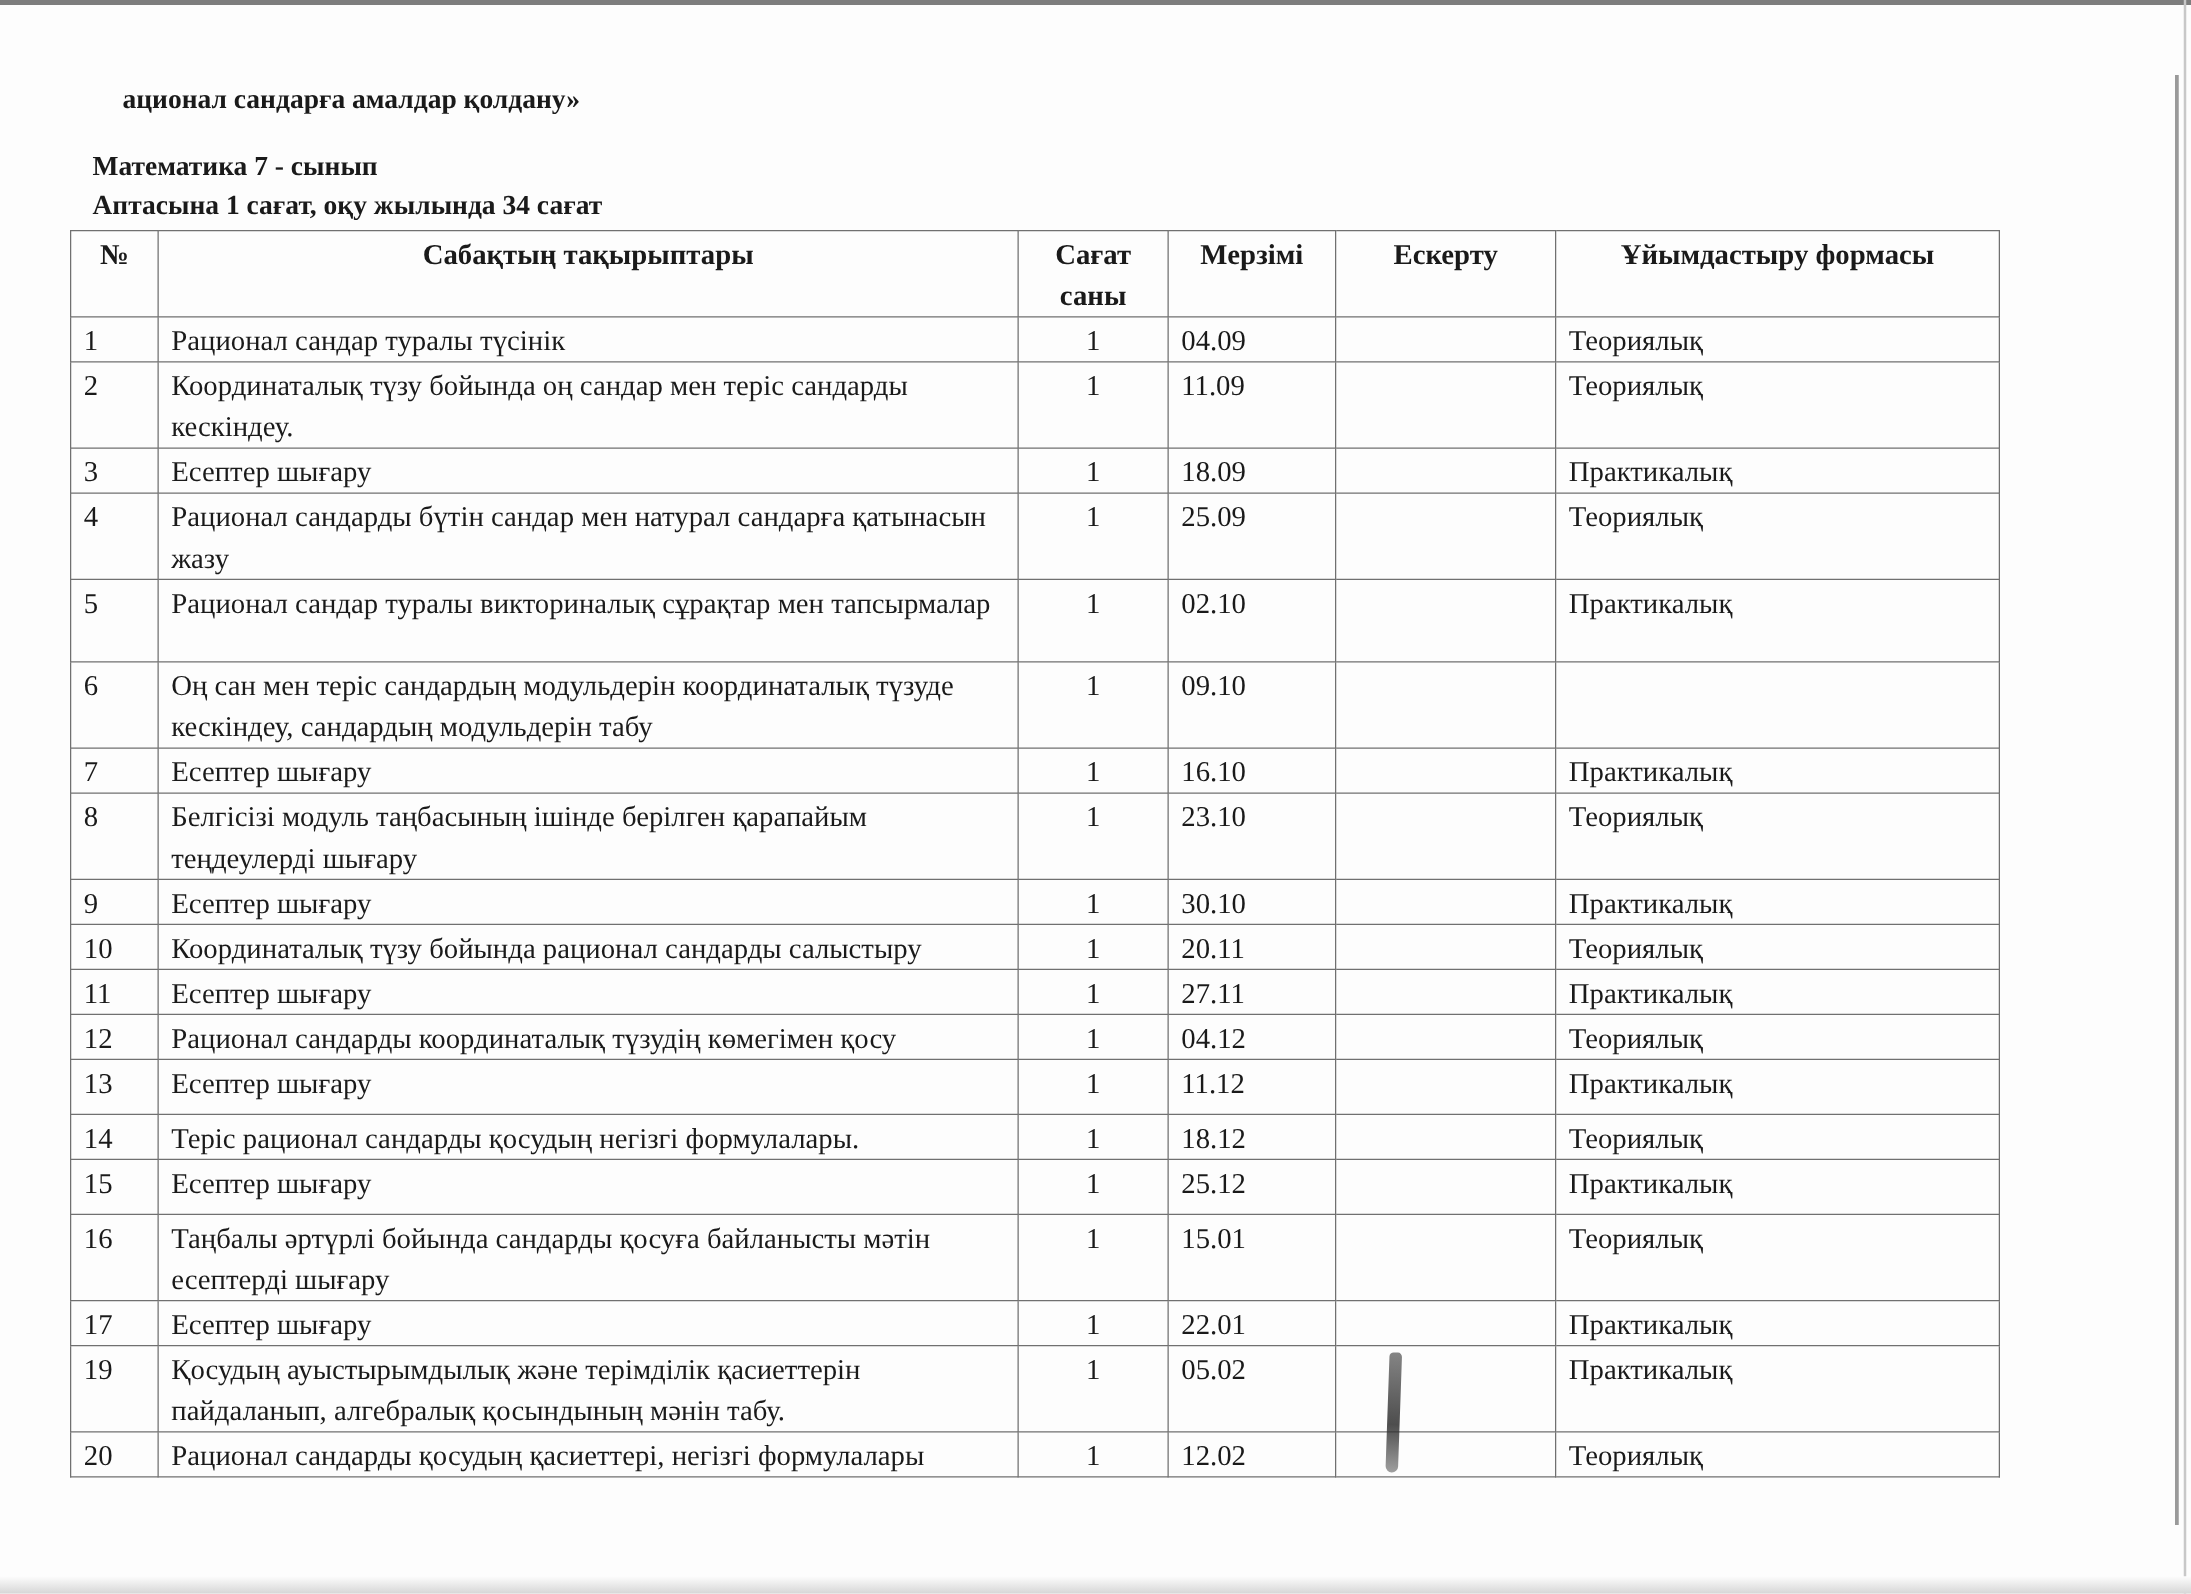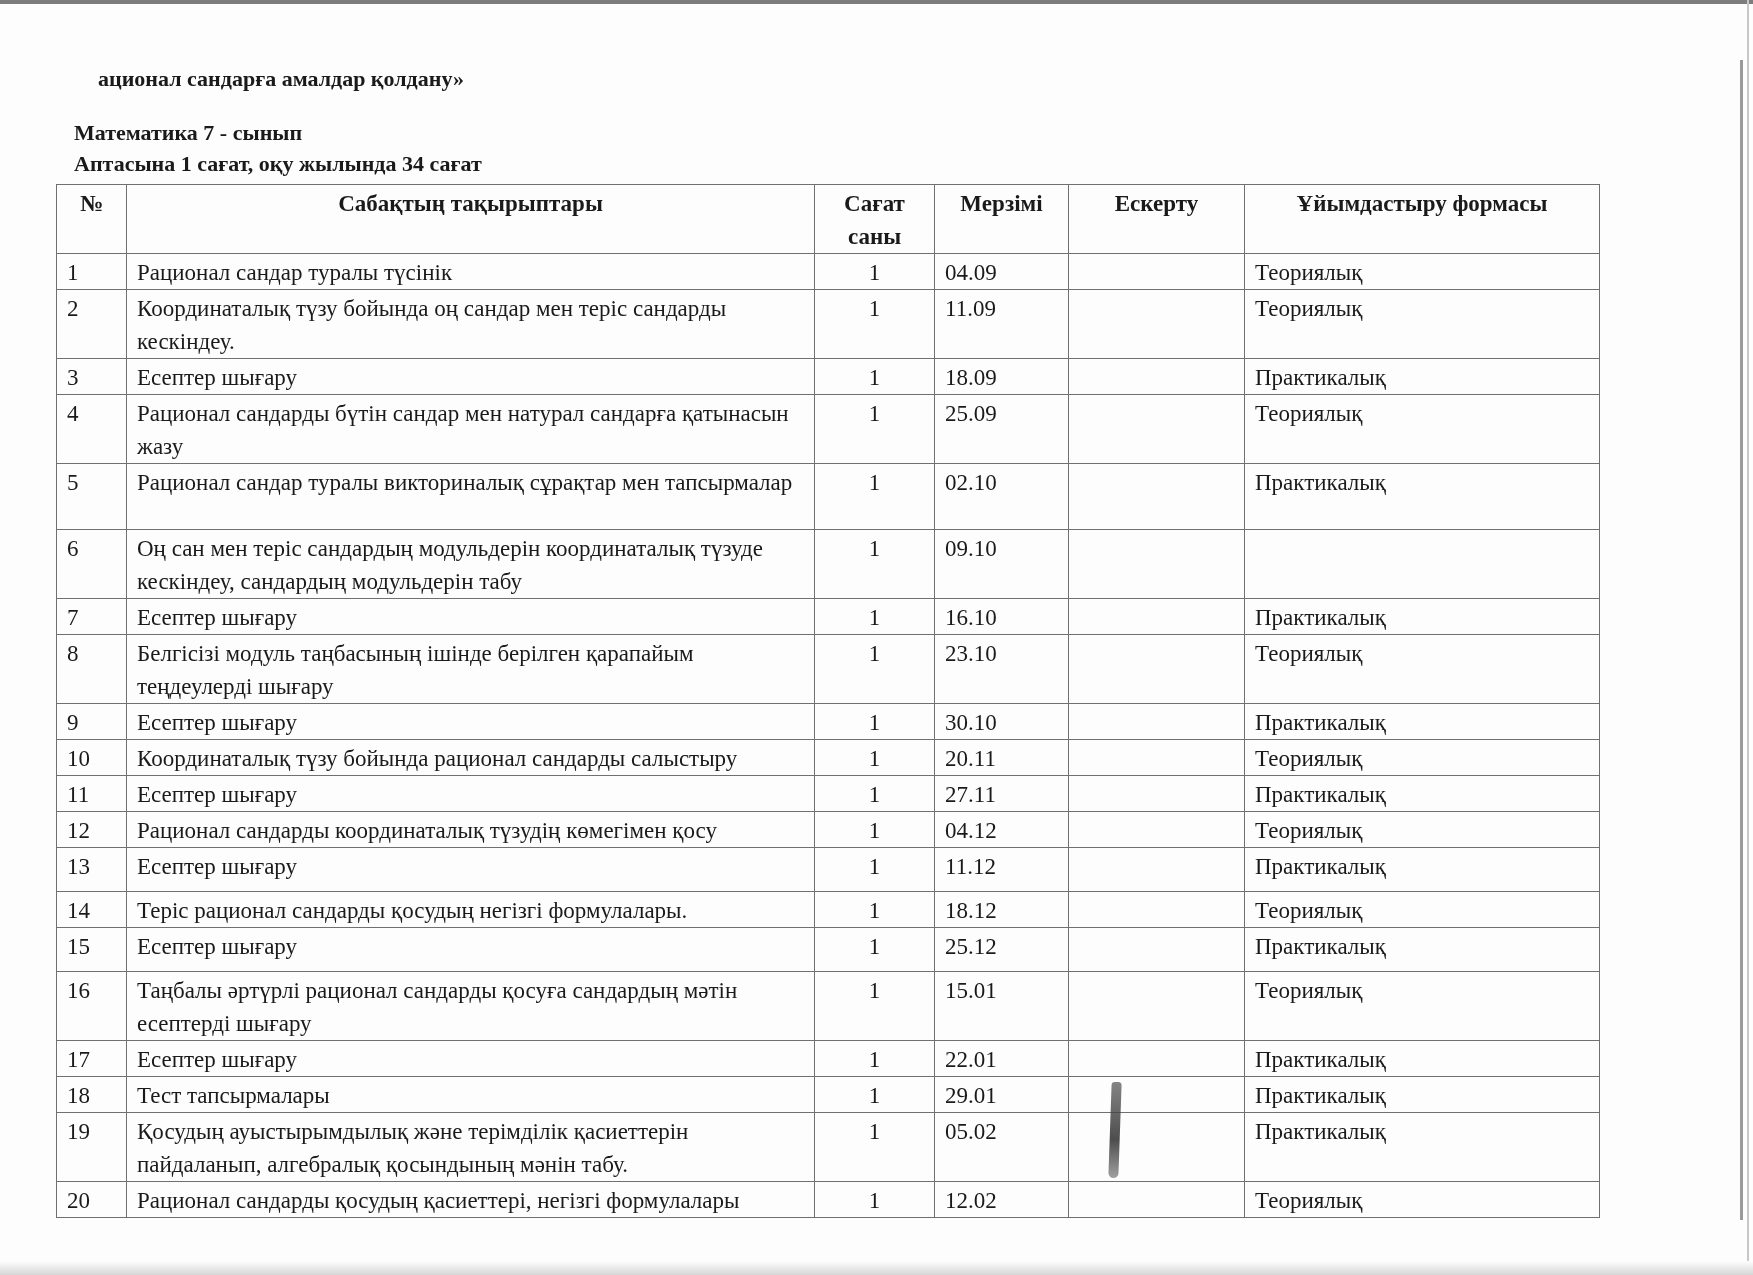--- a/index.html
+++ b/index.html
@@ -186,39 +186,31 @@
       <tr style="height: 44px; padding-left: 16px;">
         <td class="num">15</td>
         <td class="topic">Есептер шығару</td>
         <td class="hours">1</td>
         <td class="date">25.12</td>
         <td class="note"></td>
         <td class="form">Практикалық</td>
       </tr>
       <tr style="height: 66px;">
         <td class="num">16</td>
-        <td class="topic">Таңбалы әртүрлі рационал сандарды қосуға сандардың мәтін есептерді шығару</td>
+        <td class="topic">Таңбалы әртүрлі бойында сандарды қосуға байланысты мәтін есептерді шығару</td>
         <td class="hours">1</td>
         <td class="date">15.01</td>
         <td class="note"></td>
         <td class="form">Теориялық</td>
       </tr>
       <tr style="height: 33px;">
         <td class="num">17</td>
         <td class="topic">Есептер шығару</td>
         <td class="hours">1</td>
         <td class="date">22.01</td>
-        <td class="note"></td>
-        <td class="form">Практикалық</td>
-      </tr>
-      <tr style="height: 33px;">
-        <td class="num">18</td>
-        <td class="topic">Тест тапсырмалары</td>
-        <td class="hours">1</td>
-        <td class="date">29.01</td>
         <td class="note"></td>
         <td class="form">Практикалық</td>
       </tr>
       <tr style="height: 66px;">
         <td class="num">19</td>
         <td class="topic">Қосудың ауыстырымдылық және терімділік қасиеттерін пайдаланып, алгебралық қосындының мәнін табу.</td>
         <td class="hours">1</td>
         <td class="date">05.02</td>
         <td class="note"></td>
         <td class="form">Практикалық</td>

